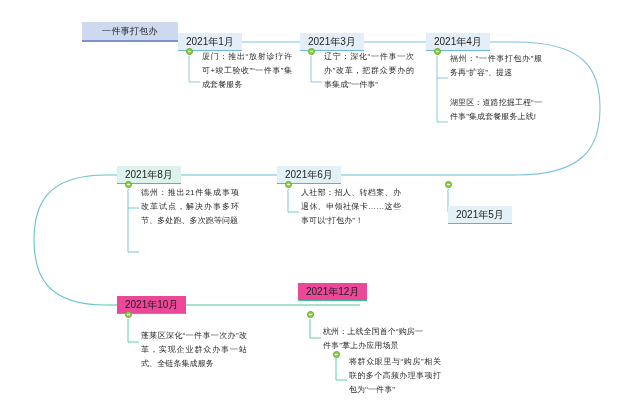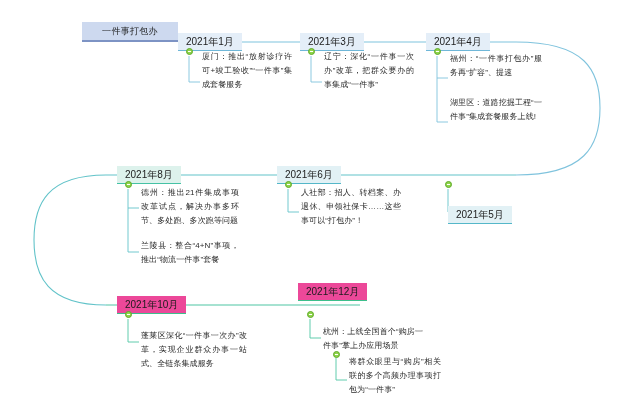--- a/index.html
+++ b/index.html
@@ -152,21 +152,20 @@
   <div class="month-node cyan" style="left:448px; top:166px;margin-top:40px;">2021年5月</div>
   <div class="dot" style="left:445px; top:181px;"></div>
 
   <div class="month-node cyan" style="left:277px; top:166px;">2021年6月</div>
   <div class="dot" style="left:285px; top:181px;"></div>
   <div class="leaf w3" style="left:301px; top:186px;">人社部：招人、转档案、办退休、申领社保卡……这些事可以“打包办”！</div>
 
   <div class="month-node mint" style="left:117px; top:166px;">2021年8月</div>
   <div class="dot" style="left:125px; top:181px;"></div>
   <div class="leaf w2" style="left:141px; top:186px;">德州：推出21件集成事项改革试点，解决办事多环节、多处跑、多次跑等问题</div>
-  <div class="leaf w2" style="left:141px; top:239px;">兰陵县：整合“4+N”事项，推出“物流一件事”套餐</div>
 
   <div class="month-node green" style="left:117px; top:296px;">2021年10月</div>
   <div class="dot" style="left:125px; top:311px;"></div>
   <div class="leaf w4" style="left:141px; top:329px;">蓬莱区深化“一件事一次办”改革，实现企业群众办事一站式、全链条集成服务</div>
 
   <div class="month-node green" style="left:298px; top:283px;">2021年12月</div>
   <div class="dot" style="left:307px; top:311px;"></div>
   <div class="leaf w3" style="left:323px; top:325px;">杭州：上线全国首个“购房一件事”掌上办应用场景</div>
   <div class="dot" style="left:333px; top:351px;"></div>
   <div class="leaf w5" style="left:349px; top:355px;">将群众眼里与“购房”相关联的多个高频办理事项打包为“一件事”</div>

